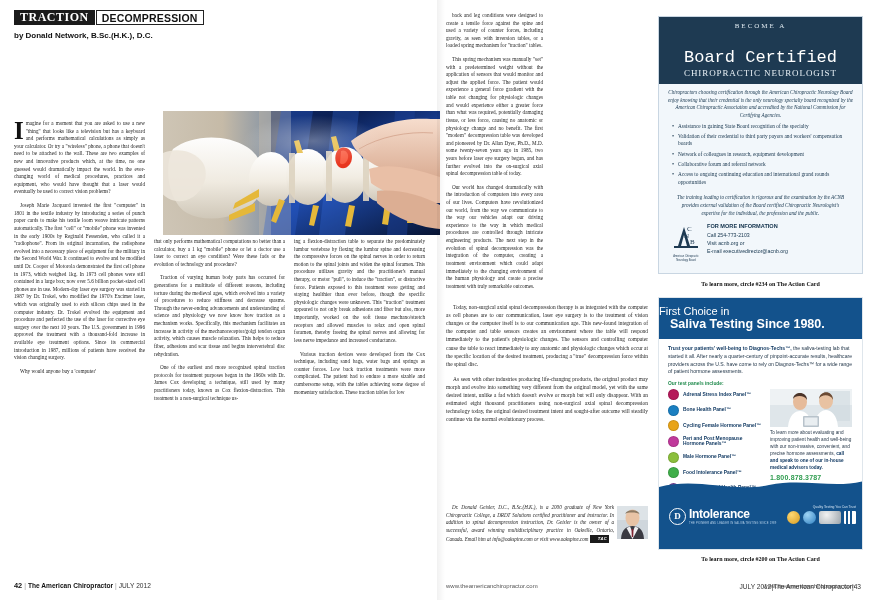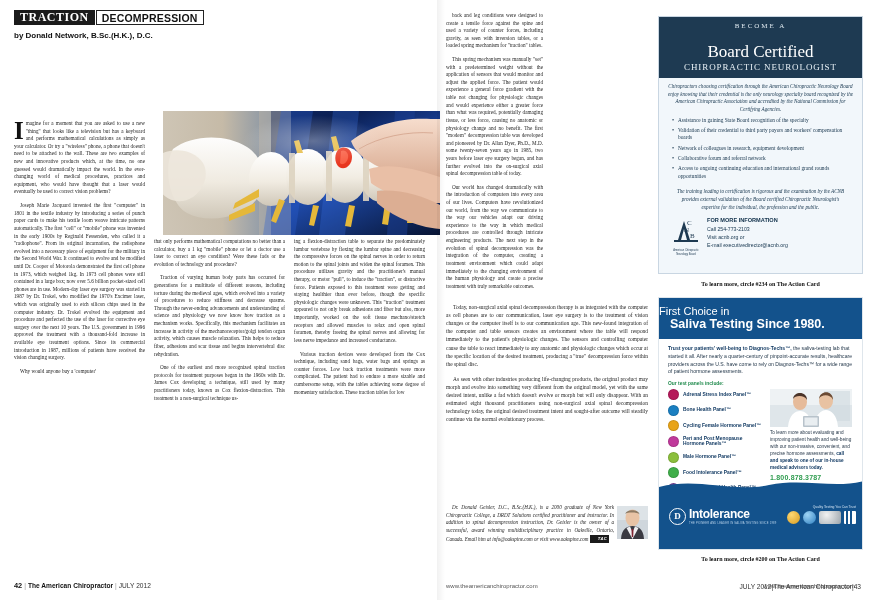--- a/index.html
+++ b/index.html
@@ -130,24 +130,24 @@
   
   .ad-acnb {
     position:absolute; left:658px; top:16px; width:205px; height:258px;
     border:1px solid #c9d6e2; background:#f2f7fb;
   }
   .acnb-head {
     background:#1e3a52; color:#fff; padding:5px 6px 6px 6px; text-align:center;
   }
   .acnb-become {
     font-family:"Liberation Serif", serif; font-size:7px; letter-spacing:2px;
-    color:#dfe9f0; margin-bottom:13px;
+    color:#dfe9f0; margin-bottom:19px;
   }
   .acnb-bc {
-    font-family:Liberation Serif, serif; font-size:17px; color:#fff;
+    font-family:Liberation Mono, monospace; font-size:17px; color:#fff;
     line-height:1; margin:1px 0 2px 0;
   }
   .acnb-cn {
     font-family:"Liberation Serif", serif; font-size:9px; letter-spacing:0.9px;
     color:#e8f0f6;
   }
   .acnb-blurb {
     font-family:"Liberation Serif", serif; font-style:italic; font-size:5.1px;
     line-height:1.5; color:#14344d; text-align:center; padding:5px 9px 3px 9px;
   }

